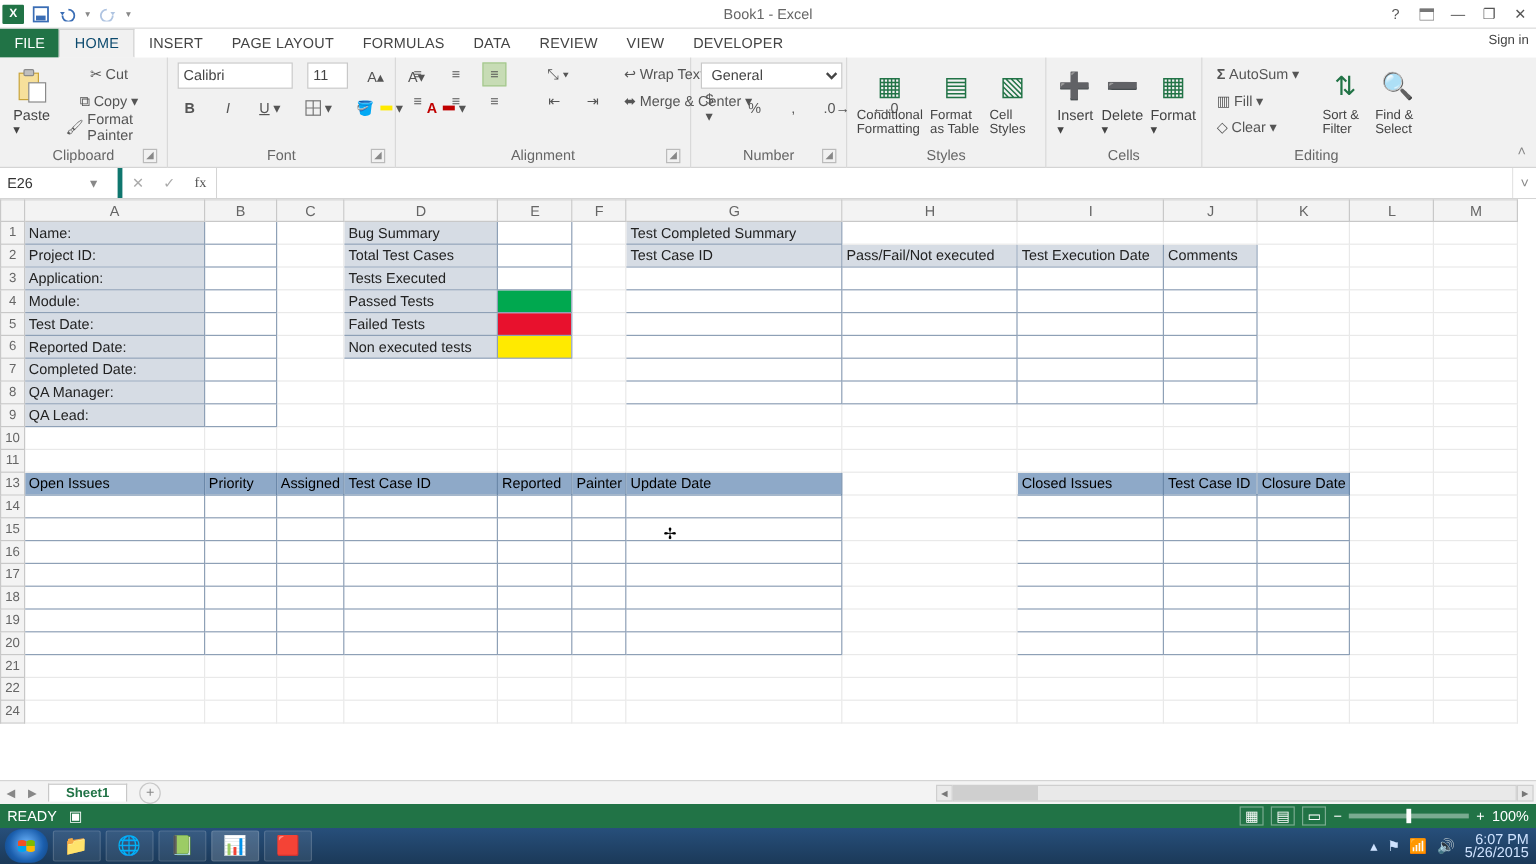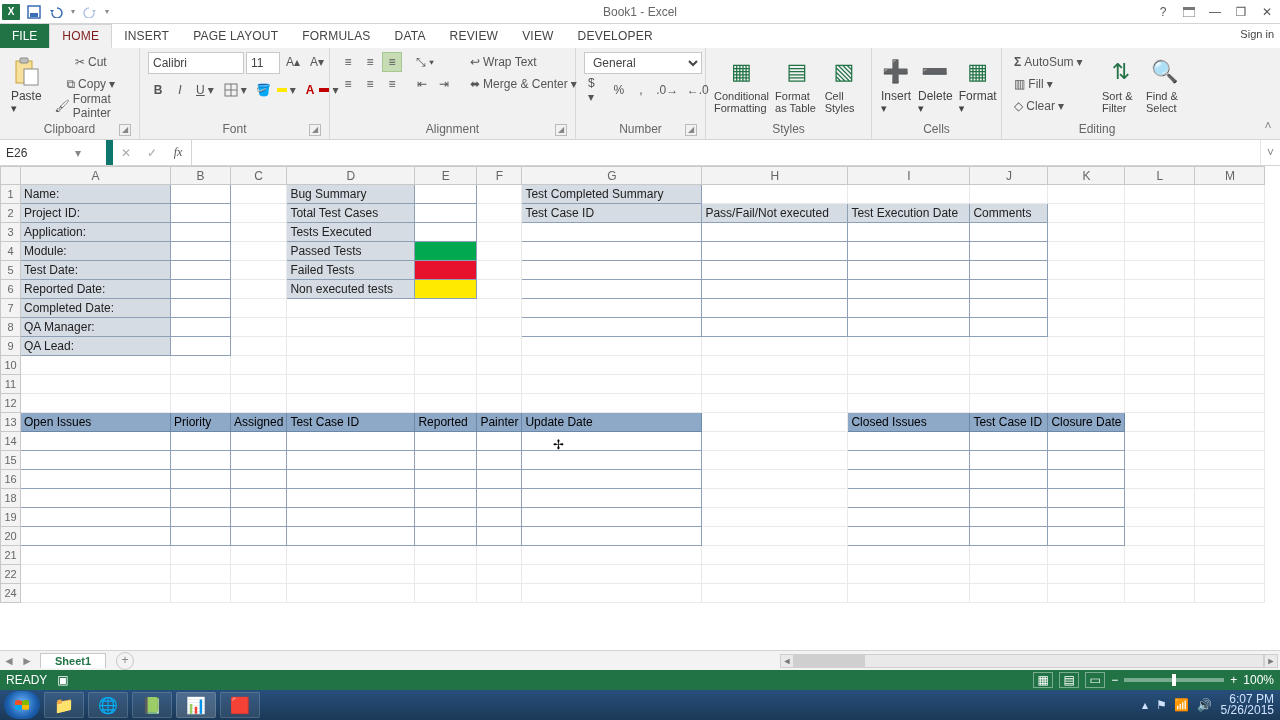--- a/index.html
+++ b/index.html
@@ -11,47 +11,47 @@
 .titlebar .qat{display:flex;gap:2px;align-items:center}
 .titlebar .qat .qbtn{width:20px;height:18px;display:flex;align-items:center;justify-content:center;color:#5a5a5a}
 .titlebar .title{position:absolute;left:50%;transform:translateX(-50%);color:#666;font-size:12px}
 .titlebar .winctrls{position:absolute;right:0;display:flex}
 .titlebar .winctrls .wbtn{width:26px;height:24px;display:flex;align-items:center;justify-content:center;color:#555}
 
 
 .tabstrip{height:24px;background:#fff;display:flex;align-items:flex-end;position:relative}
 .tabstrip .filetab{background:#217346;color:#fff;padding:4px 12px;height:24px;display:flex;align-items:center;font-size:12px}
 .tabstrip .ribtab{height:24px;padding:4px 12px;color:#444;text-transform:uppercase;letter-spacing:.2px;display:flex;align-items:center;cursor:pointer}
-.tabstrip .ribtab.active{color:#7f1d1d;border:1px solid #d4d4d4;border-bottom:1px solid #f1f1f1;background:#f1f1f1}
+.tabstrip .ribtab.active{color:#0c4a6e;border:1px solid #d4d4d4;border-bottom:1px solid #f1f1f1;background:#f1f1f1}
 .tabstrip .signin{position:absolute;right:6px;color:#444;font-size:11px;top:4px}
 
 
 .ribbon{height:92px;background:#f1f1f1;border-bottom:1px solid #d4d4d4;display:flex;position:relative}
 .group{border-right:1px solid #d9d9d9;padding:4px 8px 2px 8px;display:flex;flex-direction:column;justify-content:space-between;height:92px}
 .group .body{display:flex;align-items:flex-start;gap:6px;flex:1}
 .group .label{text-align:center;font-size:11px;color:#666;padding:2px 0;position:relative}
 .group .label .dlaunch{position:absolute;right:0;bottom:2px;width:12px;height:12px;border:1px solid #bbb;font-size:8px;line-height:9px;text-align:center;color:#888}
 .rbtn{height:20px;min-width:20px;border:1px solid transparent;display:flex;align-items:center;justify-content:center;color:#555;padding:0 3px;gap:3px;background:transparent}
 .rbtn.sel{background:#c7dcb5;border-color:#a5c98f}
 .bigbtn{display:flex;flex-direction:column;align-items:center;justify-content:center;width:48px;height:66px;gap:2px;color:#444}
 .bigbtn .icn{width:32px;height:32px;display:flex;align-items:center;justify-content:center;font-size:22px;color:#217346}
 .bigbtn .cap{font-size:11px;text-align:left;line-height:12px}
 select.rsel,input.rsel{height:22px;border:1px solid #c8c8c8;background:#fff;padding:0 4px;font-size:12px;color:#444}
 .stackv{display:flex;flex-direction:column;gap:2px}
-.rowh{display:flex;gap:2px;align-items:flex-start}
+.rowh{display:flex;gap:12px;align-items:flex-end}
 .collapse-rib{position:absolute;right:4px;bottom:4px;color:#888;width:16px;height:16px;text-align:center}
 
 
 .fxbar{height:26px;border-bottom:1px solid #d4d4d4;display:flex;align-items:stretch;background:#fff}
-.namebox{width:113px;border-right:7px solid #0f766e;display:flex;align-items:center}
+.namebox{width:102px;border-right:4px solid #0f766e;display:flex;align-items:center}
 .namebox input{border:none;width:70px;padding:0 6px;font-size:12px;outline:none;color:#333}
 .namebox .dd{width:16px;text-align:center;color:#888}
 .fxctrls{display:flex;align-items:center;border-right:1px solid #d4d4d4}
 .fxctrls .fb{width:26px;text-align:center;color:#aaa}
-.fxctrls .fb.fx{color:#555;font-style:italic;font-family:"Times New Roman",serif}
+.fxctrls .fb.fx{color:#555;font-family:"Times New Roman",serif}
 .fxinput{flex:1}
 .fxinput input{width:100%;height:100%;border:none;padding:0 6px;outline:none}
 .fxexpand{width:20px;display:flex;align-items:center;justify-content:center;color:#888;border-left:1px solid #e4e4e4}
 
 
 .gridwrap{position:relative;height:calc(720px - 24px - 24px - 92px - 26px - 20px - 20px - 30px);overflow:hidden;background:#fff}
 .grid{border-collapse:collapse;table-layout:fixed}
 .grid th,.grid td{border:1px solid #d9d9d9;height:19px;padding:0 3px;font-size:12px;color:#222;overflow:hidden;white-space:nowrap;background:#fff}
 .grid thead th{background:#f3f3f3;color:#666;font-weight:normal;text-align:center;border-color:#c8c8c8;height:18px}
 .grid tbody th{background:#f3f3f3;color:#666;font-weight:normal;text-align:center;border-color:#c8c8c8;width:20px;font-size:11px}
@@ -511,36 +511,20 @@
           <td class="blank"></td>
           <td class="blank"></td>
           <td class="blank"></td>
           <td class="blank"></td>
           <td class="blank"></td>
           <td class="blank"></td>
           <td class="blank"></td>
           <td class="blank"></td>
         </tr>
         <tr>
-          <th>12</th>
-          <td class="blank"></td>
-          <td class="blank"></td>
-          <td class="blank"></td>
-          <td class="blank"></td>
-          <td class="blank"></td>
-          <td class="blank"></td>
-          <td class="blank"></td>
-          <td class="blank"></td>
-          <td class="blank"></td>
-          <td class="blank"></td>
-          <td class="blank"></td>
-          <td class="blank"></td>
-          <td class="blank"></td>
-        </tr>
-        <tr>
           <th>13</th>
           <td class="hdr">Open Issues</td>
           <td class="hdr">Priority</td>
           <td class="hdr">Assigned</td>
           <td class="hdr">Test Case ID</td>
           <td class="hdr">Reported</td>
           <td class="hdr">Painter</td>
           <td class="hdr">Update Date</td>
           <td class="blank"></td>
           <td class="hdr">Closed Issues</td>
@@ -576,20 +560,36 @@
           <td class="ed"></td>
           <td class="blank"></td>
           <td class="ed"></td>
           <td class="ed"></td>
           <td class="ed"></td>
           <td class="blank"></td>
           <td class="blank"></td>
         </tr>
         <tr>
           <th>16</th>
+          <td class="ed"></td>
+          <td class="ed"></td>
+          <td class="ed"></td>
+          <td class="ed"></td>
+          <td class="ed"></td>
+          <td class="ed"></td>
+          <td class="ed"></td>
+          <td class="blank"></td>
+          <td class="ed"></td>
+          <td class="ed"></td>
+          <td class="ed"></td>
+          <td class="blank"></td>
+          <td class="blank"></td>
+        </tr>
+        <tr>
+          <th>17</th>
           <td class="ed"></td>
           <td class="ed"></td>
           <td class="ed"></td>
           <td class="ed"></td>
           <td class="ed"></td>
           <td class="ed"></td>
           <td class="ed"></td>
           <td class="blank"></td>
           <td class="ed"></td>
           <td class="ed"></td>

